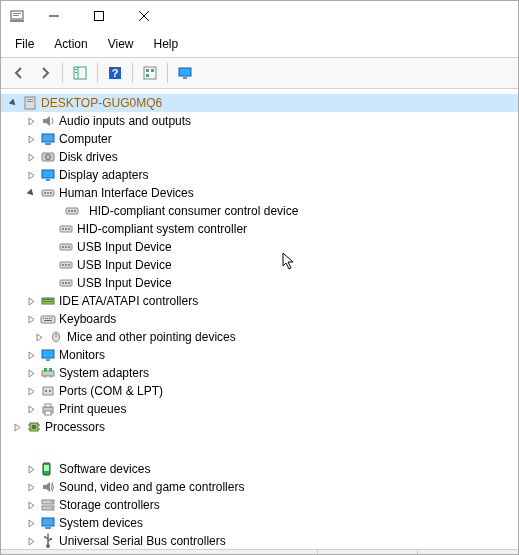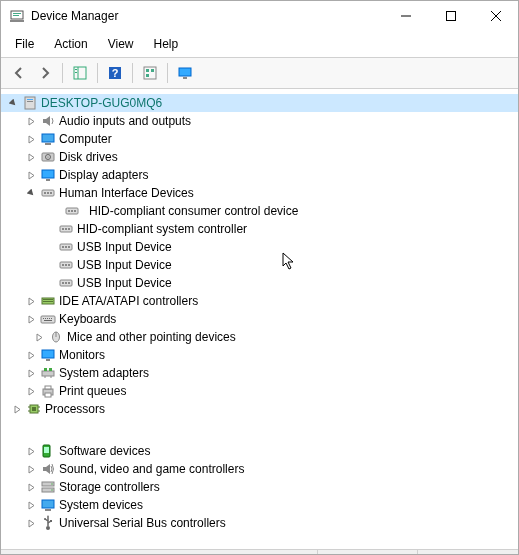--- a/index.html
+++ b/index.html
@@ -65,21 +65,21 @@
   display: flex;
   align-items: center;
   height: 18px;
   padding: 0;
   white-space: nowrap;
   cursor: default;
 }
 .node-row.selected {
   background: #cce8ff;
 }
-.node-row.selected .node-label { color: #0f766e; }
+.node-row.selected .node-label { color: #a16207; }
 .expander {
   width: 16px; height: 16px;
   display: flex; align-items: center; justify-content: center;
   font-size: 9px; color: #666;
   cursor: pointer;
 }
 .expander.hidden { visibility: hidden; }
 .node-icon {
   width: 16px; height: 16px;
   margin: 0 3px 0 1px;
@@ -117,21 +117,20 @@
 
 <div class="titlebar">
   <span class="title-icon">
     <svg class="ic" viewBox="0 0 16 16">
         <rect x="2" y="3" width="12" height="8" fill="#fff" stroke="#555"></rect>
         <rect x="4" y="5" width="8" height="1" fill="#4a8"></rect>
         <rect x="4" y="7" width="6" height="1" fill="#4a8"></rect>
         <rect x="1" y="12" width="14" height="2" fill="#888"></rect>
       </svg>
   </span>
-  <span class="title-text">Device Manager</span>
   <div class="win-controls">
     <div class="win-btn">
       <svg width="10" height="10" viewBox="0 0 10 10">
           <line x1="0" y1="5" x2="10" y2="5" stroke="#000" stroke-width="1"></line>
         </svg>
     </div>
     <div class="win-btn">
       <svg width="10" height="10" viewBox="0 0 10 10">
           <rect x="0.5" y="0.5" width="9" height="9" fill="none" stroke="#000" stroke-width="1"></rect>
         </svg>
@@ -462,20 +461,37 @@
           </li>
           <li class="tree-node">
             <div class="node-row" style="padding-left: 22px;">
               <span class="expander">
                 <svg width="9" height="9" viewBox="0 0 9 9">
                   <path d="M2 1 L7 4.5 L2 8 Z" fill="none" stroke="#888"></path>
                 </svg>
               </span>
               <span class="node-icon">
                 <svg class="ic" viewBox="0 0 16 16">
+                  <rect x="3" y="4" width="10" height="8" fill="#ddd" stroke="#888"></rect>
+                  <circle cx="6" cy="8" r="1" fill="#666"></circle>
+                  <circle cx="10" cy="8" r="1" fill="#666"></circle>
+                </svg>
+              </span>
+              <span class="node-label">Ports (COM &amp; LPT)</span>
+            </div>
+          </li>
+          <li class="tree-node">
+            <div class="node-row" style="padding-left: 22px;">
+              <span class="expander">
+                <svg width="9" height="9" viewBox="0 0 9 9">
+                  <path d="M2 1 L7 4.5 L2 8 Z" fill="none" stroke="#888"></path>
+                </svg>
+              </span>
+              <span class="node-icon">
+                <svg class="ic" viewBox="0 0 16 16">
                   <rect x="3" y="6" width="10" height="6" fill="#ccc" stroke="#888"></rect>
                   <rect x="5" y="3" width="6" height="3" fill="#fff" stroke="#888"></rect>
                   <rect x="5" y="10" width="6" height="4" fill="#fff" stroke="#888"></rect>
                 </svg>
               </span>
               <span class="node-label">Print queues</span>
             </div>
           </li>
           <li class="tree-node">
             <div class="node-row" style="padding-left: 8px;">

